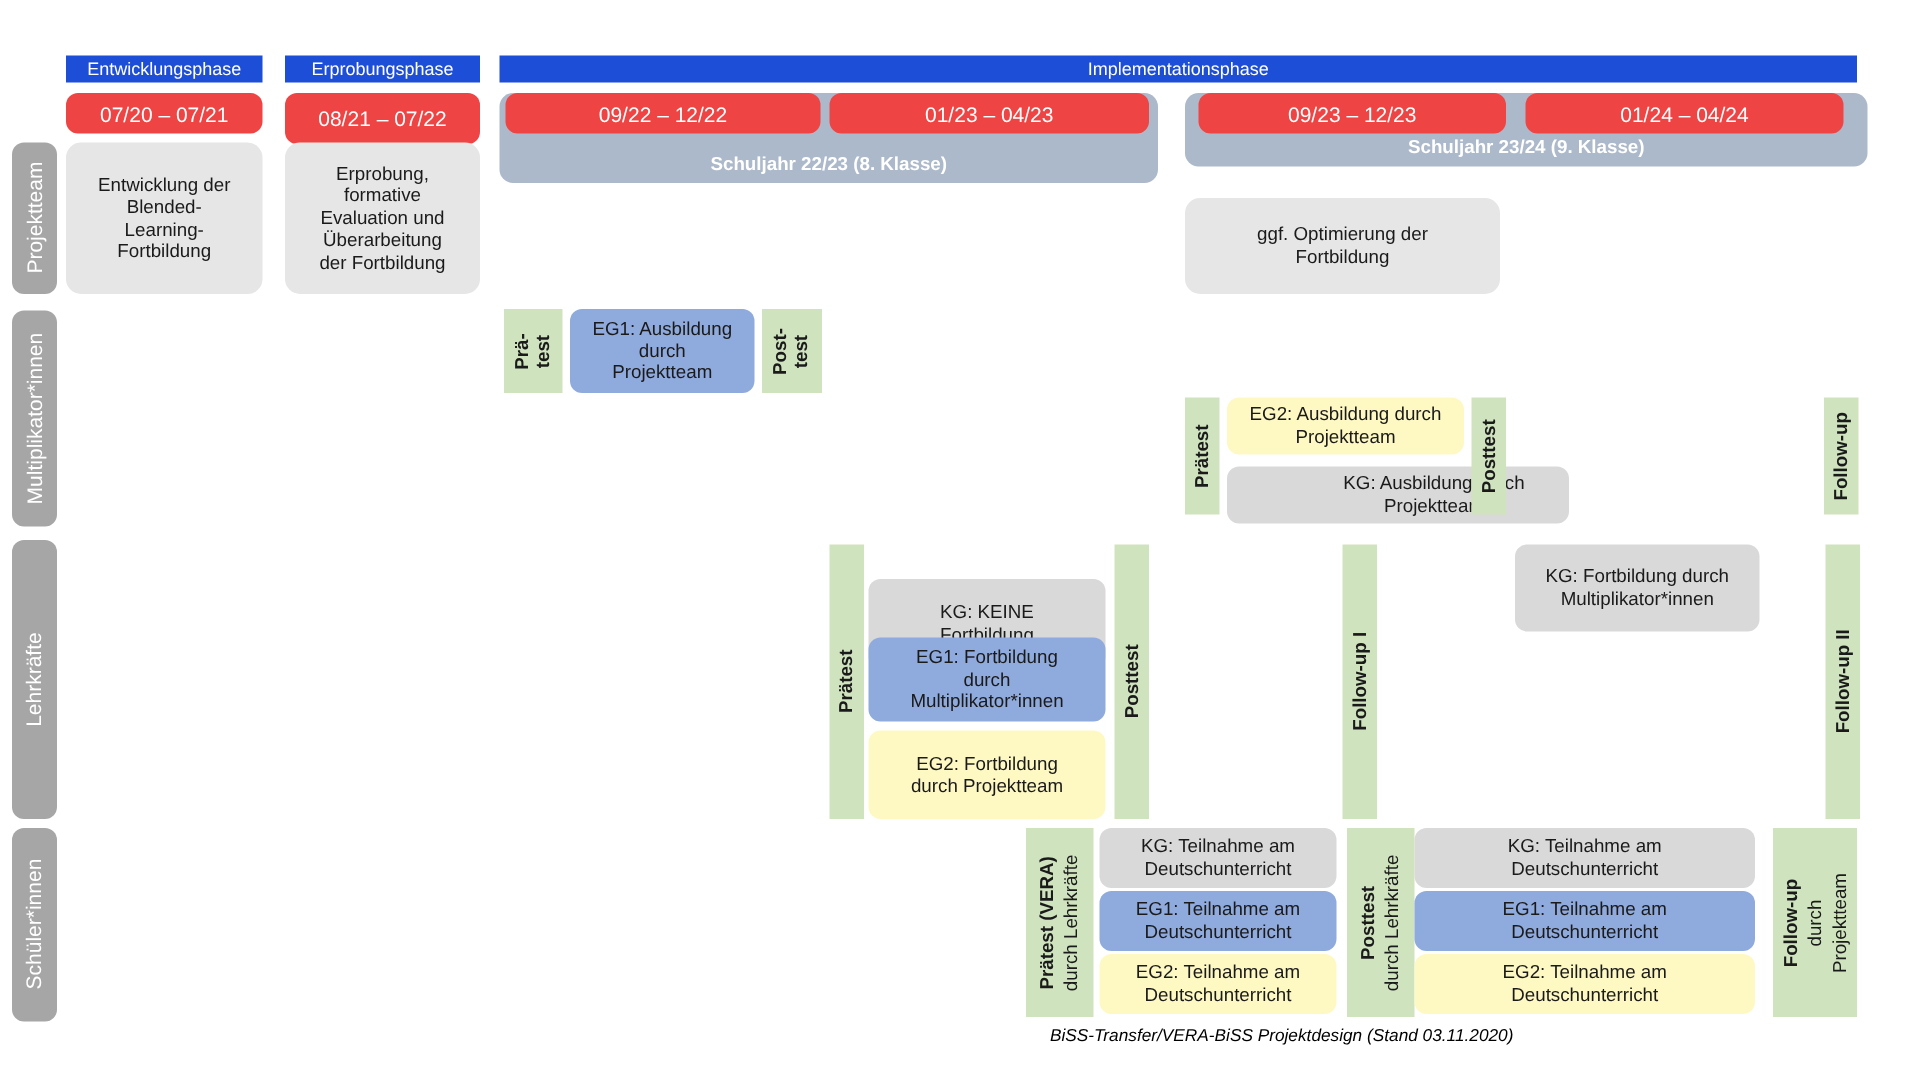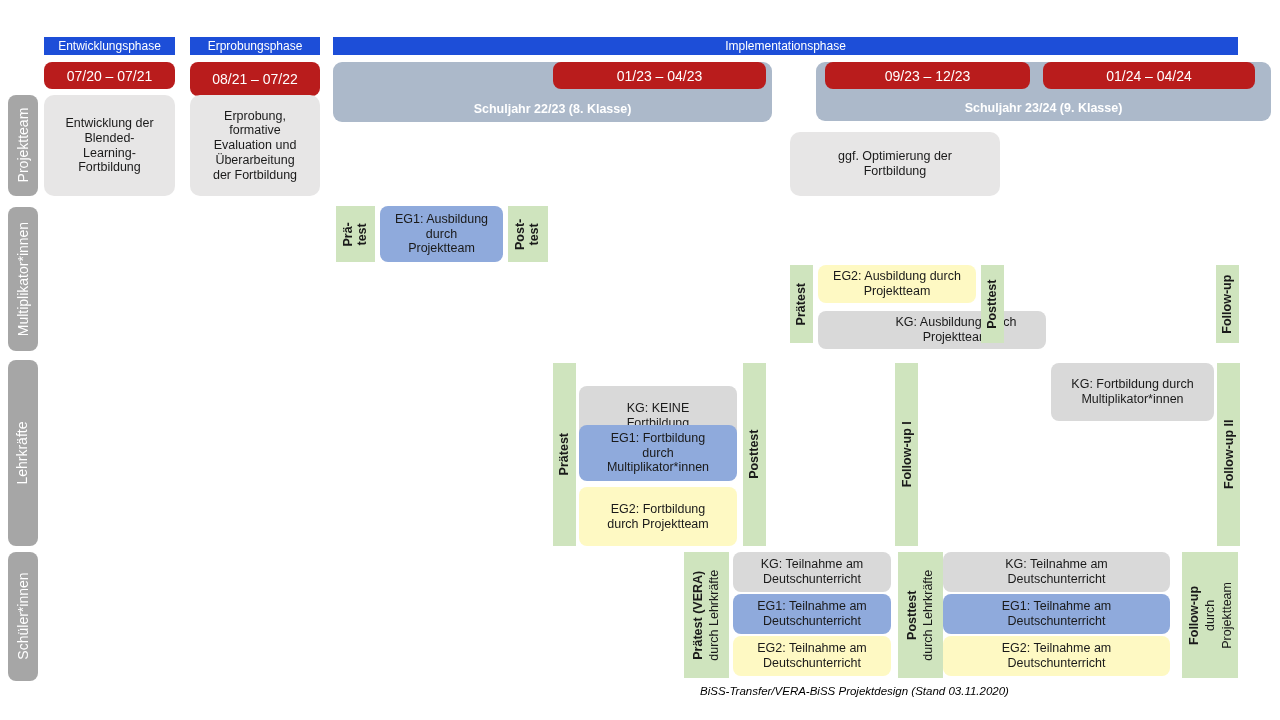--- a/index.html
+++ b/index.html
@@ -6,21 +6,21 @@
   #canvas{
     position:relative;width:1280px;height:720px;background:#ffffff;
     font-family:"Liberation Sans",sans-serif;color:#1a1a1a;overflow:hidden;
   }
   .abs{position:absolute;}
   .flexc{display:flex;align-items:center;justify-content:center;}
   .pre{white-space:pre;text-align:center;}
   
   .phasebar{background:#1d4ed8;color:#ffffff;font-size:12px;}
   
-  .datebox{background:#b91c1c;color:#ffffff;font-size:14px;border-radius:8px;}
+  .datebox{background:#ef4444;color:#ffffff;font-size:14px;border-radius:8px;}
   
   .sycont{background:#acb9ca;border-radius:9px;}
   .sylabel{position:absolute;bottom:6px;left:0;width:100%;text-align:center;
            color:#ffffff;font-weight:bold;font-size:12.5px;}
   
   .rowlabel{background:#a6a6a6;border-radius:8px;}
   .rowlabel .vtext{color:#ffffff;font-weight:normal;font-size:14px;}
   
   .lightbox{background:#e7e6e6;border-radius:10px;font-size:12.5px;line-height:1.18;}
   .kg{background:#d9d9d9;border-radius:8px;font-size:12.5px;line-height:1.18;}
@@ -52,27 +52,30 @@
   </div>
 
   <div class="abs flexc datebox" style="left:44px;top:62px;width:131px;height:27px;">
     <span class="pre">07/20 – 07/21</span>
   </div>
   <div class="abs flexc datebox" style="left:190px;top:62px;width:130px;height:34px;justify-content:center;">
     <span class="pre">08/21 – 07/22</span>
   </div>
 
   <div class="abs sycont" style="left:333px;top:62px;width:439px;height:60px;">
+    <div class="abs flexc datebox" style="left:4px;top:0;width:210px;height:27px;">
+      <span class="pre">09/22 – 12/22</span>
+    </div>
     <div class="abs flexc datebox" style="left:220px;top:0;width:213px;height:27px;">
       <span class="pre">01/23 – 04/23</span>
     </div>
     <div class="sylabel">Schuljahr 22/23 (8. Klasse)</div>
   </div>
 
-  <div class="abs sycont" style="left:816px;top:62px;width:455px;height:59px;">
+  <div class="abs sycont" style="left:790px;top:62px;width:455px;height:49px;">
     <div class="abs flexc datebox" style="left:9px;top:0;width:205px;height:27px;">
       <span class="pre">09/23 – 12/23</span>
     </div>
     <div class="abs flexc datebox" style="left:227px;top:0;width:212px;height:27px;">
       <span class="pre">01/24 – 04/24</span>
     </div>
     <div class="sylabel">Schuljahr 23/24 (9. Klasse)</div>
   </div>
 
   <div class="abs flexc rowlabel" style="left:8px;top:95px;width:30px;height:101px;">
@@ -152,21 +155,21 @@
   <div class="abs flexc eg2" style="left:579px;top:487px;width:158px;height:59px;">
     <span class="pre">EG2: Fortbildung
 durch Projektteam</span>
   </div>
   <div class="abs flexc green" style="left:743px;top:363px;width:23px;height:183px;">
     <span class="vtext">Posttest</span>
   </div>
   <div class="abs flexc green" style="left:895px;top:363px;width:23px;height:183px;">
     <span class="vtext">Follow-up I</span>
   </div>
-  <div class="abs flexc kg" style="left:1051px;top:363px;width:163px;height:58px;">
+  <div class="abs flexc kg" style="left:1010px;top:363px;width:163px;height:58px;">
     <span class="pre">KG: Fortbildung durch
 Multiplikator*innen</span>
   </div>
   <div class="abs flexc green" style="left:1217px;top:363px;width:23px;height:183px;">
     <span class="vtext">Follow-up II</span>
   </div>
 
   <div class="abs flexc green" style="left:684px;top:552px;width:45px;height:126px;">
     <div class="vmulti">
       <div class="vline bold">Prätest (VERA)</div>

